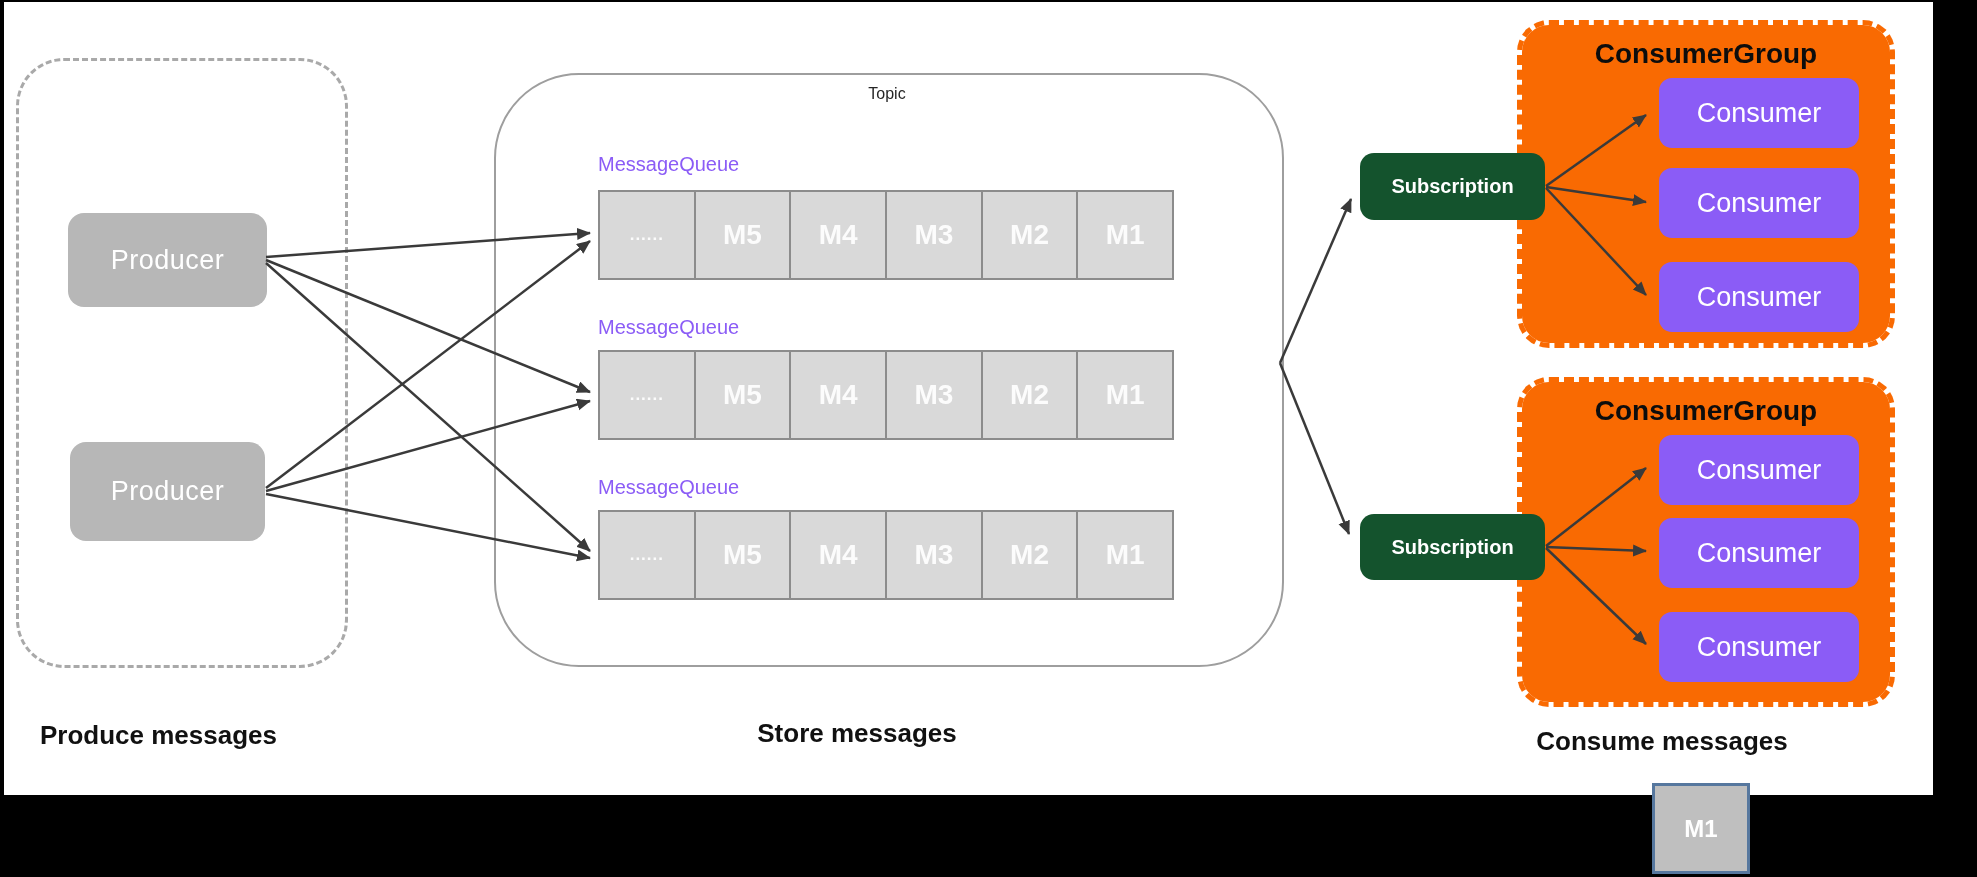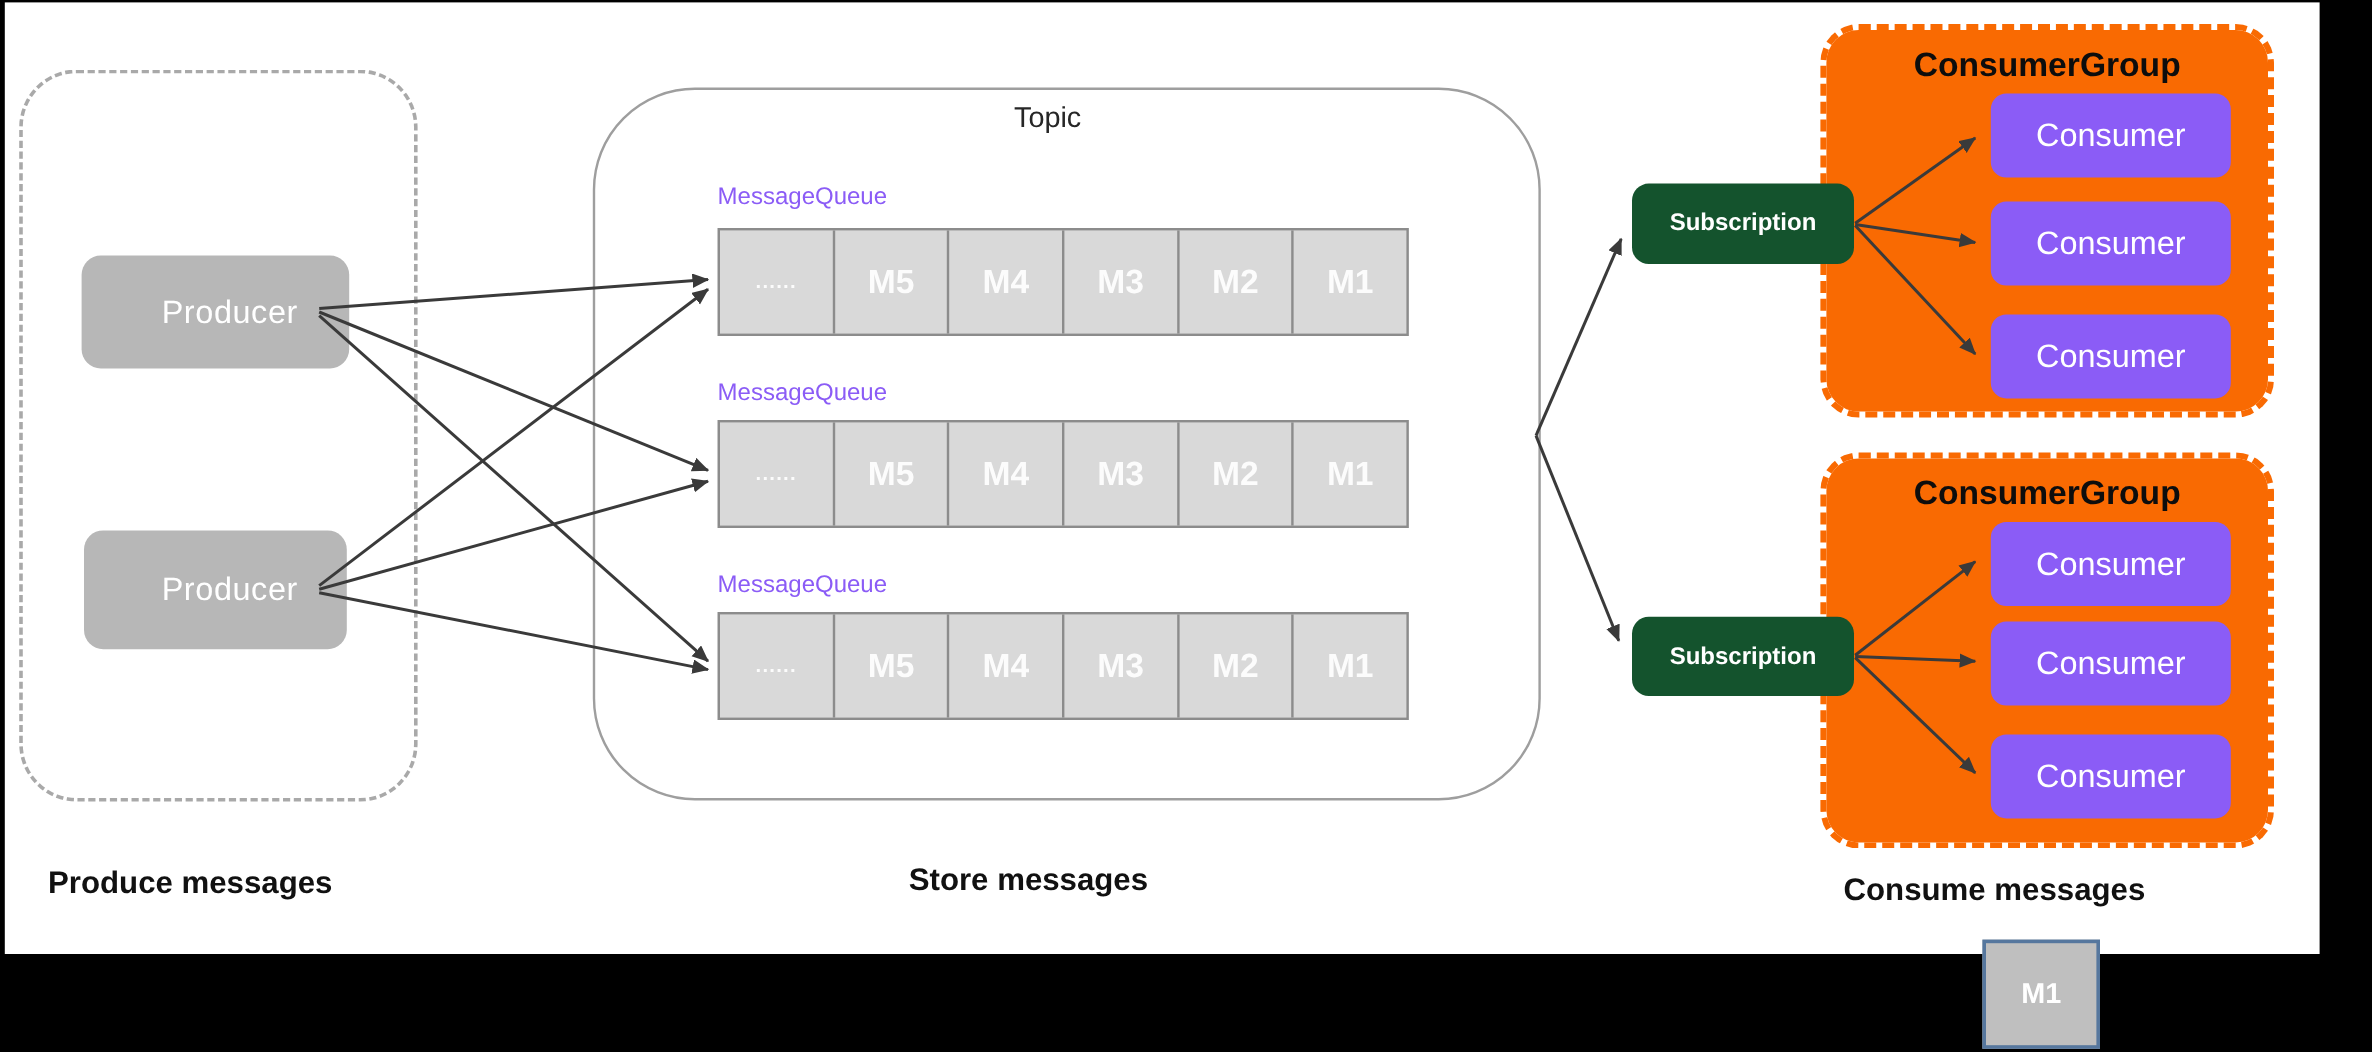--- a/index.html
+++ b/index.html
@@ -12,39 +12,39 @@
   .abs{position:absolute;}
 
   
   #producer-zone{
     left:16px;top:58px;width:326px;height:604px;
     border:3px dashed #a9a9a9;border-radius:48px;background:transparent;
   }
   .gray-box{
     background:#b7b7b7;border-radius:16px;color:#ffffff;
     display:flex;align-items:center;justify-content:center;
-    font-size:27px;font-weight:400;letter-spacing:.5px;padding-left:24px;
+    font-size:27px;font-weight:400;letter-spacing:.5px;
   }
   #producer-1{left:68px;top:213px;width:199px;height:94px;}
   #producer-2{left:70px;top:442px;width:195px;height:99px;}
 
   .section-label{
     font-size:26px;font-weight:700;color:#111;white-space:nowrap;
   }
   #label-produce{left:40px;top:720px;}
   #label-store{left:757px;top:718px;width:200px;text-align:center;}
   #label-consume{left:1532px;top:726px;width:260px;text-align:center;}
 
   
   #topic-box{
     left:494px;top:73px;width:786px;height:590px;
     border:2.5px solid #9e9e9e;border-radius:85px;background:#fff;
   }
-  #topic-title{left:480px;top:85px;width:786px;text-align:center;
-    font-size:24px;font-weight:500;color:#262626;}
+  #topic-title{left:494px;top:85px;width:786px;text-align:center;
+    font-size:16px;font-weight:500;color:#262626;}
   .mq-label{left:598px;width:576px;text-align:left;
     font-size:20px;font-weight:500;color:#8b5cf6;}
   #mq-label-1{top:153px;} #mq-label-2{top:316px;} #mq-label-3{top:476px;}
   .mq-row{
     left:598px;width:576px;height:90px;display:flex;
     border:2px solid #8c8c8c;background:#d9d9d9;box-sizing:border-box;
   }
   #mq-row-1{top:190px;} #mq-row-2{top:350px;} #mq-row-3{top:510px;}
   .mq-cell{
     flex:1;display:flex;align-items:center;justify-content:center;

